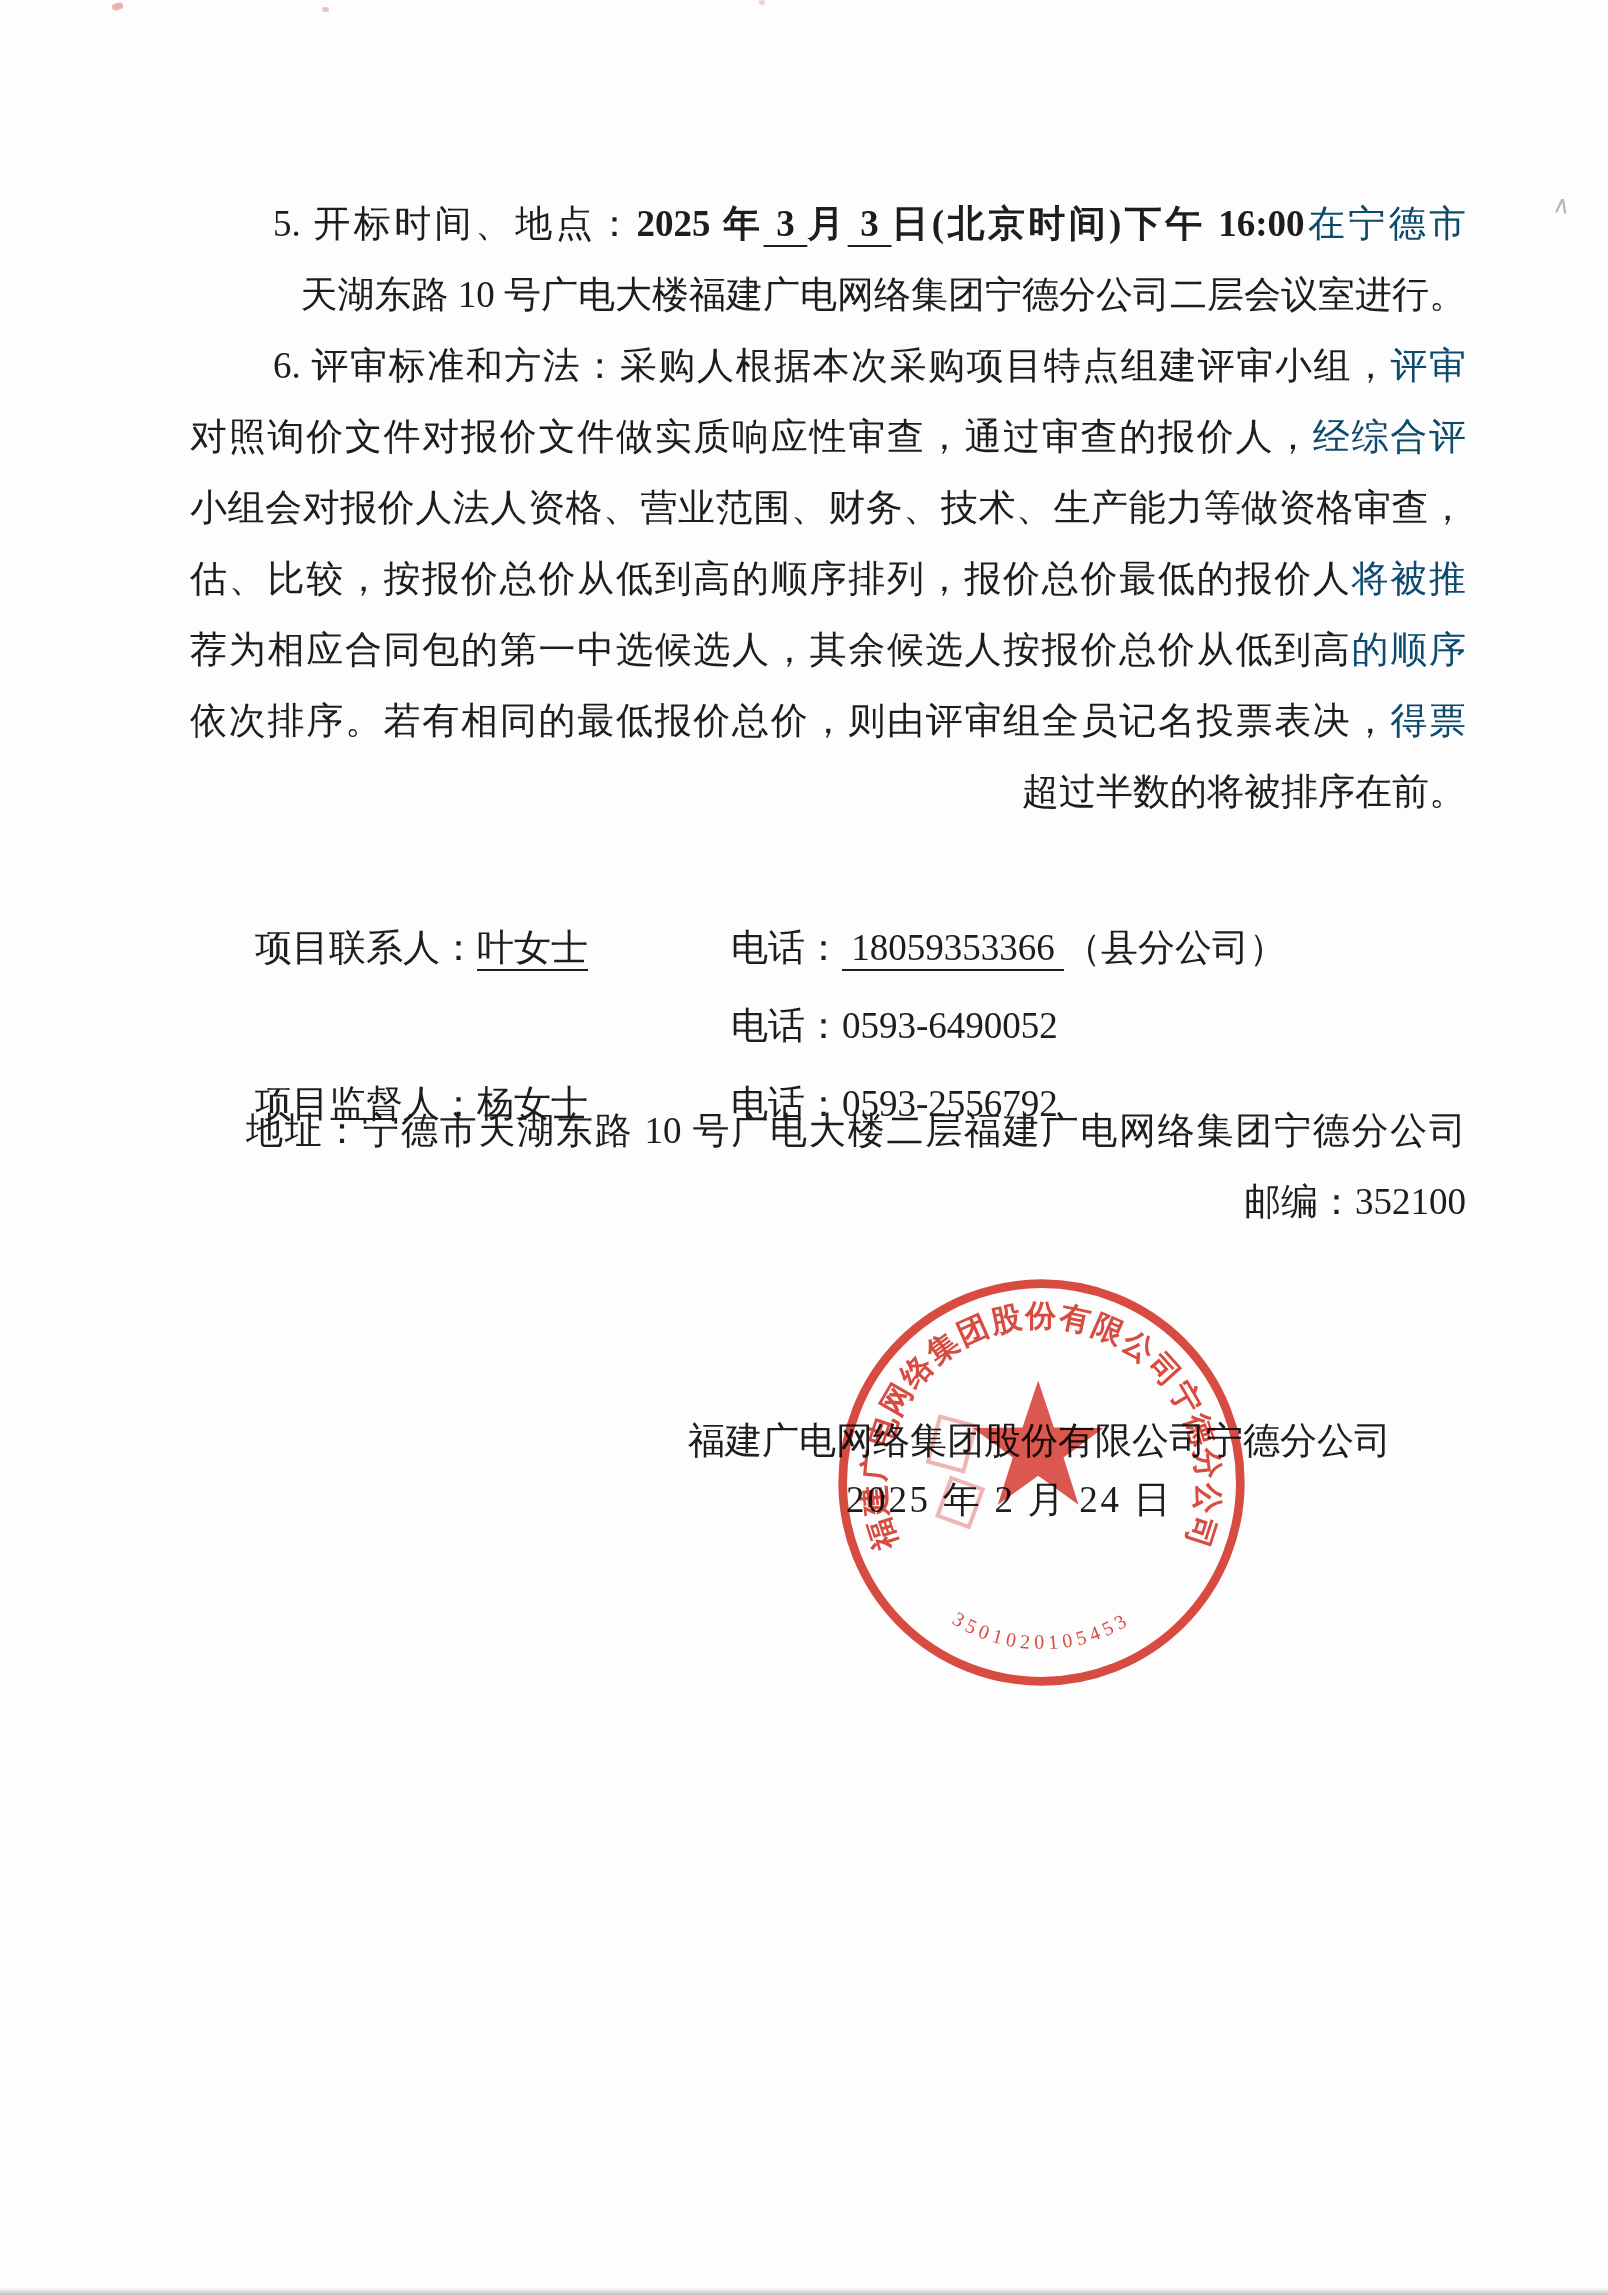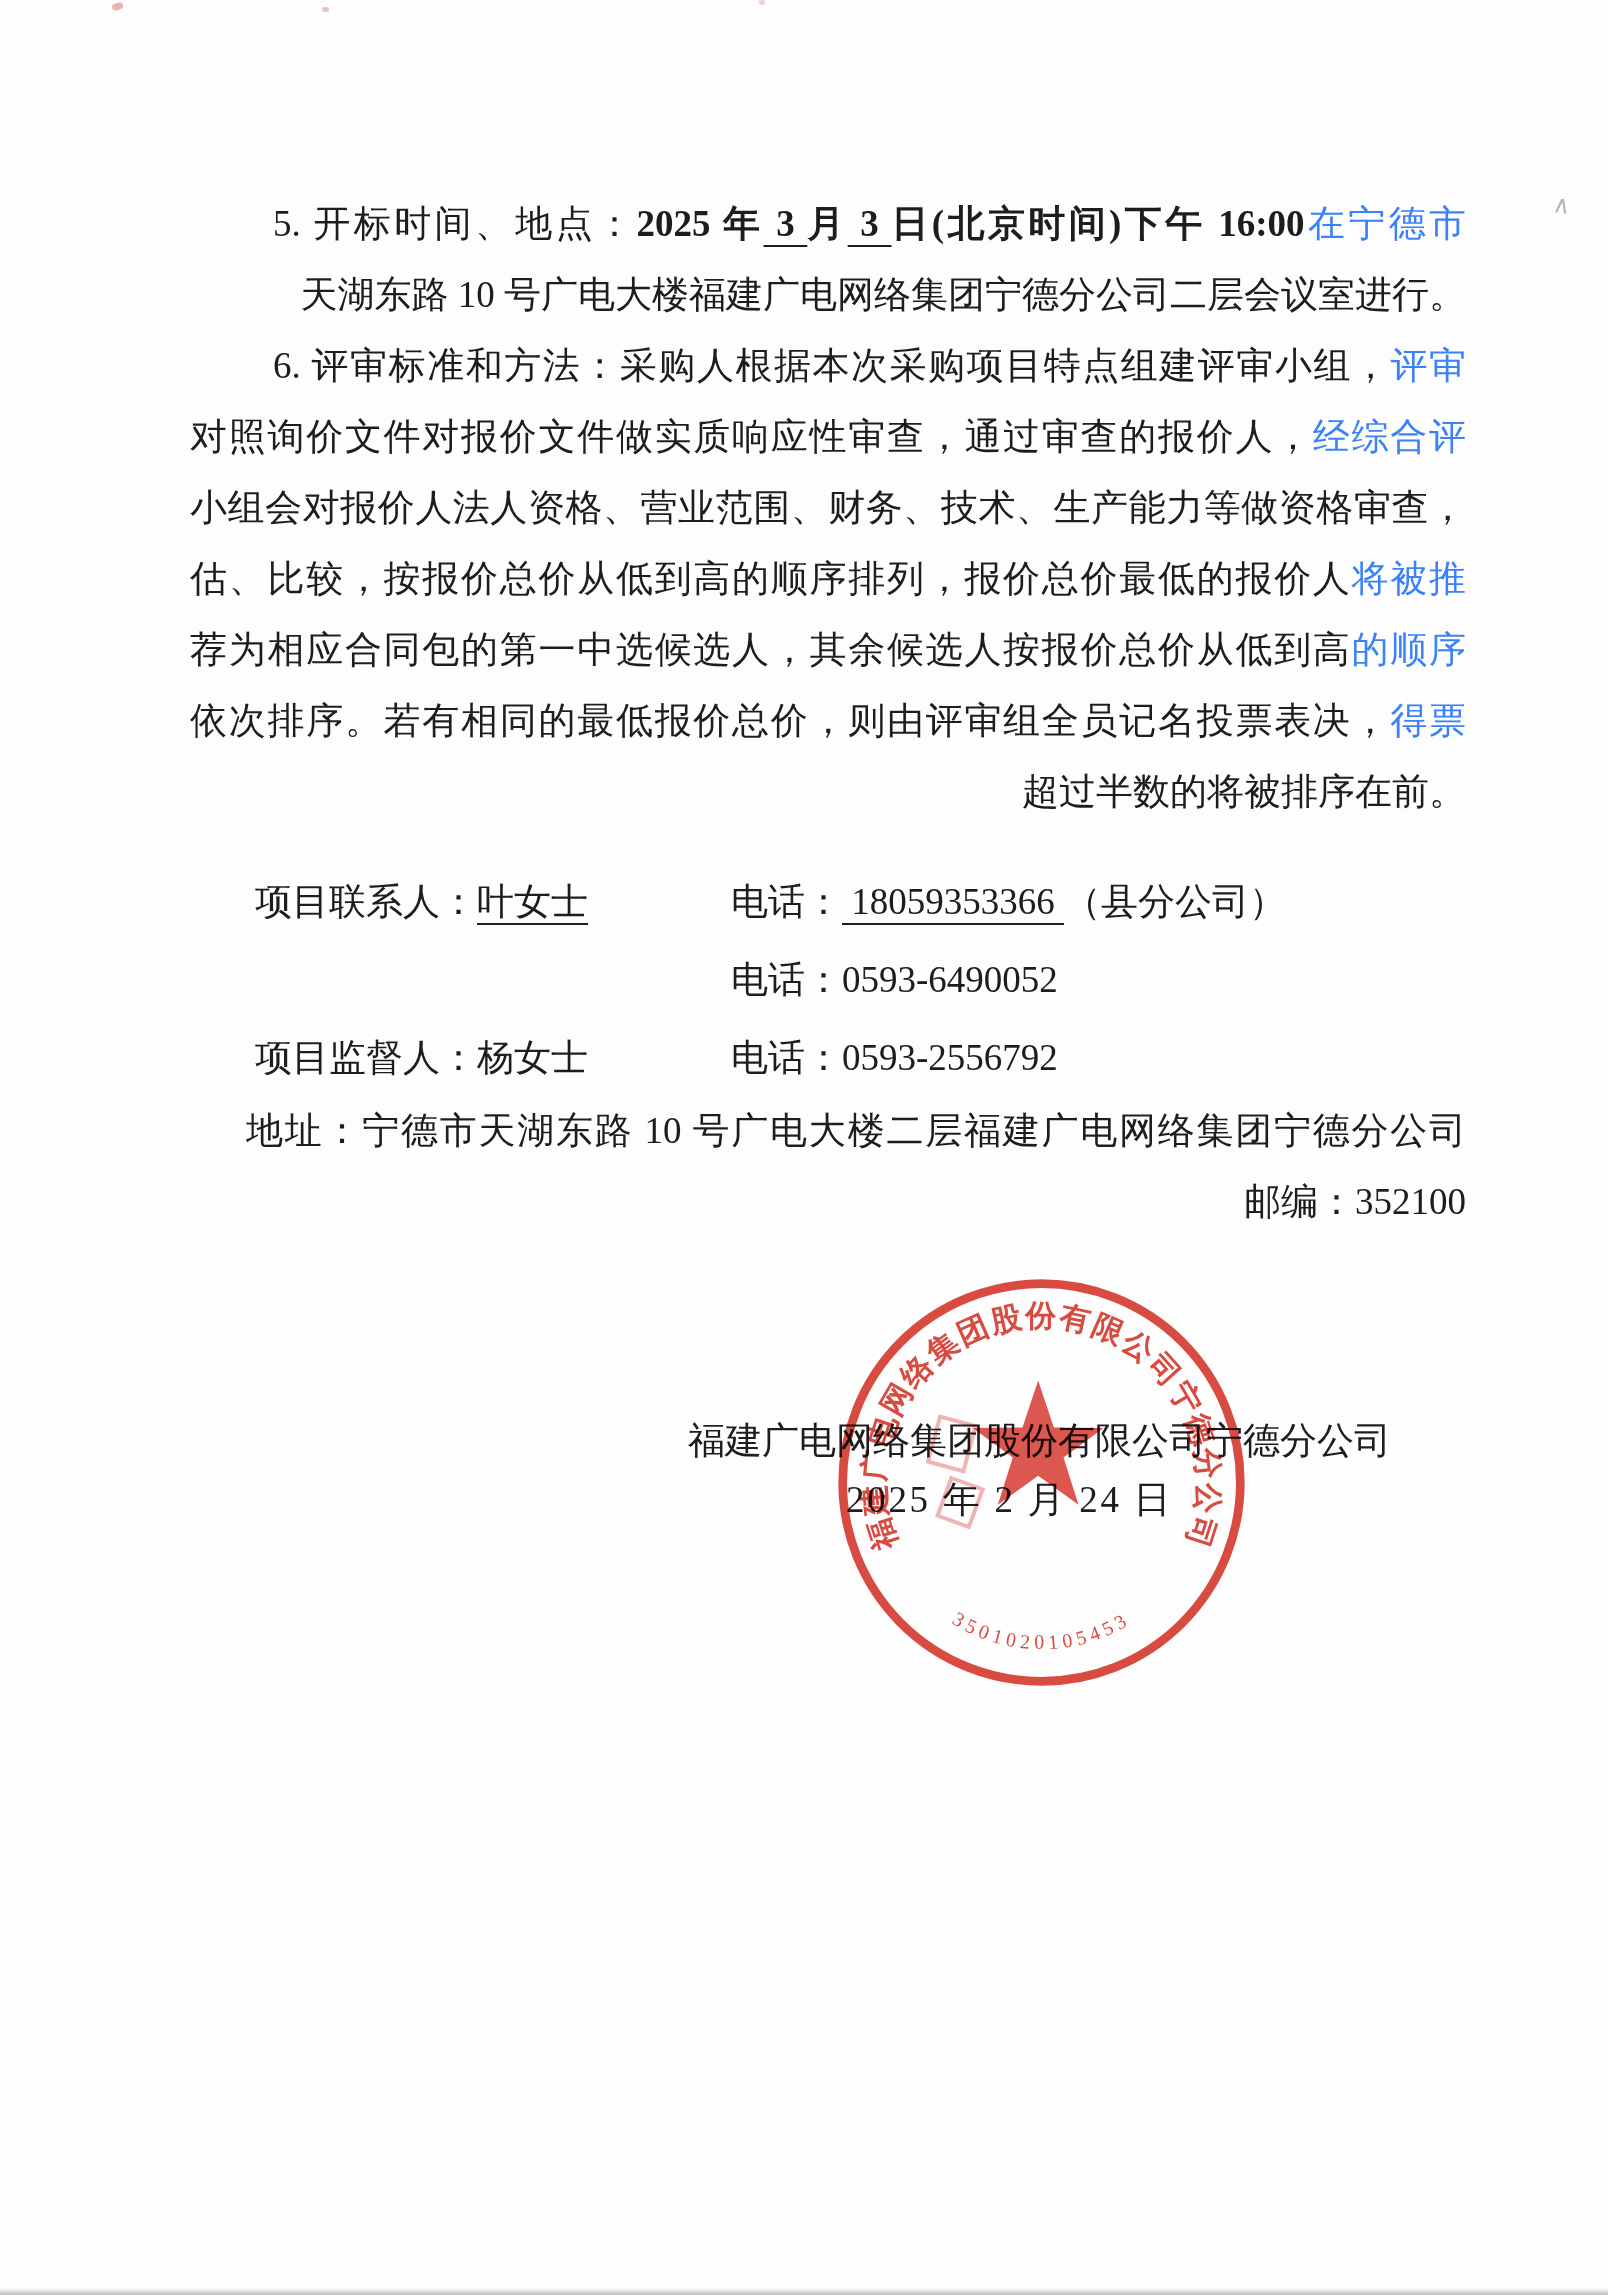--- a/index.html
+++ b/index.html
@@ -11,24 +11,24 @@
     font-family:"Liberation Serif","DejaVu Serif",serif;
     color:#1d1d1d;
   }
   
   .doc-body{position:absolute;left:190px;top:188px;width:1276px;}
   .line{display:block;height:71px;line-height:71px;font-size:37px;white-space:nowrap;text-align:right;}
   .fill{text-align:justify;text-align-last:justify;}
   .indent{padding-left:83px;}
   .indent-sm{padding-left:56px;}
   .u{text-decoration:underline;text-decoration-thickness:2px;text-underline-offset:8.7px;}
-  .light{color:#3b82f6;}
+  .light{color:#0c4a6e;}
   .bold{font-weight:700;}
   
-  .contacts{position:absolute;left:190px;top:863px;width:1276px;}
+  .contacts{position:absolute;left:190px;top:909px;width:1276px;}
   .contact-row{position:relative;height:78px;line-height:78px;font-size:37px;white-space:nowrap;}
   .c-left{position:absolute;left:65px;}
   .c-tel{position:absolute;left:541px;}
   
   .addr{position:absolute;left:190px;top:1095px;width:1276px;}
   
   .sig-company{position:absolute;left:688px;top:1417px;height:47px;line-height:47px;font-size:37px;white-space:nowrap;}
   .sig-date{position:absolute;left:846px;top:1476px;height:47px;line-height:47px;font-size:37px;white-space:nowrap;letter-spacing:2.7px;}
   
   :root{--seal:#d6372c;}

